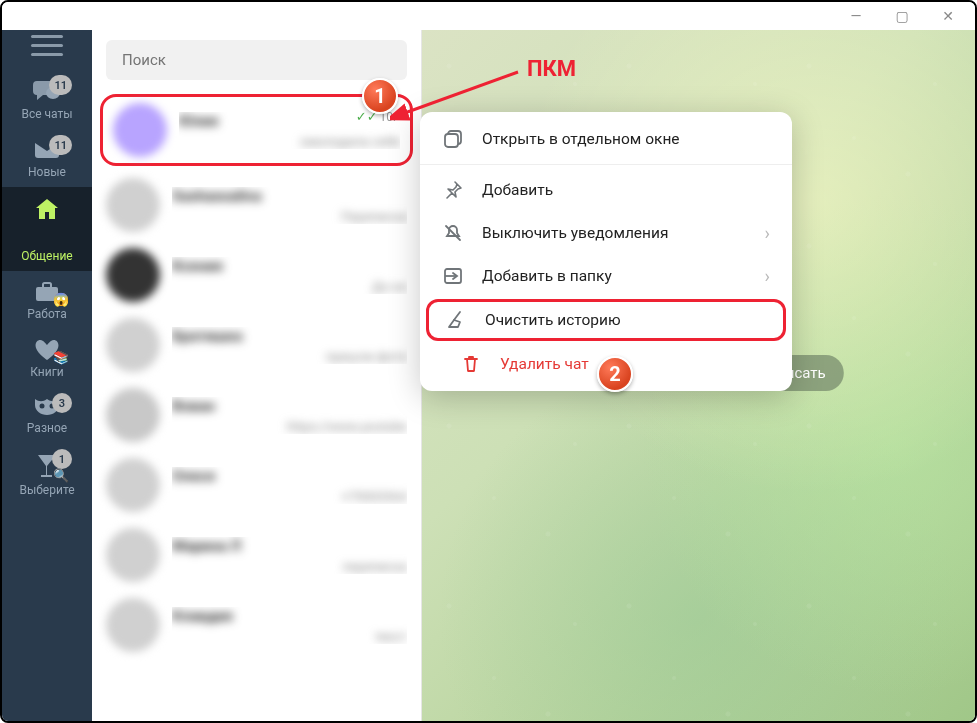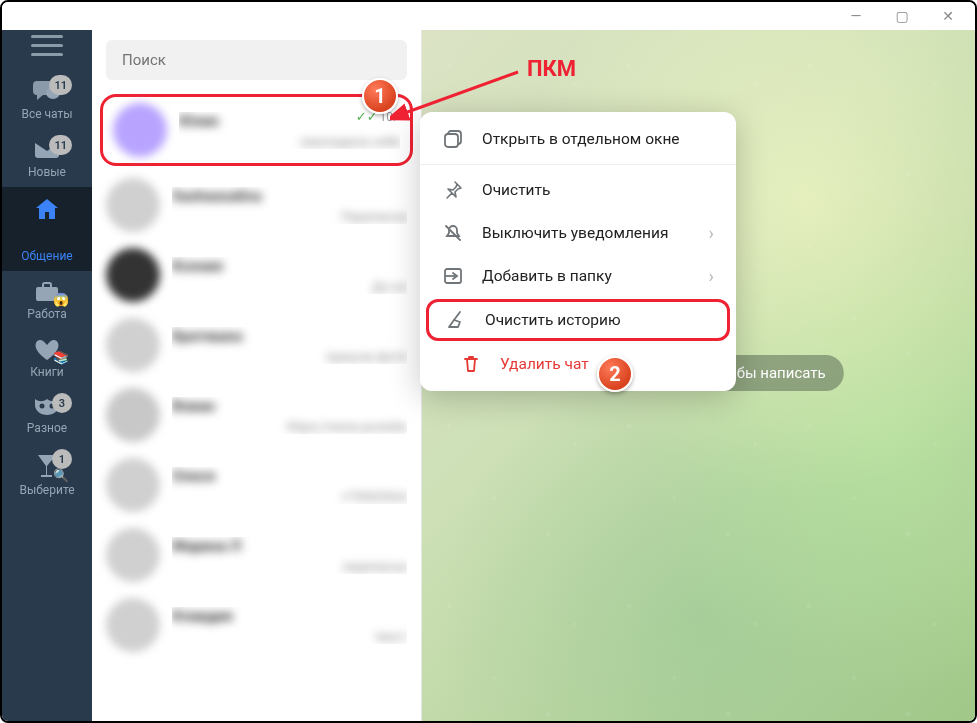--- a/index.html
+++ b/index.html
@@ -12,21 +12,21 @@
 
 .app { display: flex; height: calc(100% - 28px); }
 
 
 .sidebar { width: 90px; background: #293a4c; display: flex; flex-direction: column; align-items: center; padding-top: 8px; }
 .menu-icon { width: 32px; height: 3px; background: #8a9aa9; border-radius: 2px; margin: 6px 0 22px; position: relative; }
 .menu-icon::before, .menu-icon::after { content:''; position:absolute; left:0; width:32px; height:3px; background:#8a9aa9; border-radius:2px; }
 .menu-icon::before { top:-9px; } .menu-icon::after { top:9px; }
 
 .folder { width: 90px; padding: 10px 0 8px; display:flex; flex-direction:column; align-items:center; gap:4px; position:relative; color:#95a5b5; cursor:pointer; }
-.folder.active { background:#17212b; color:#3b82f6;gap:28px; }
+.folder.active { background:#17212b; color:#bef264;gap:28px; }
 .folder-icon { font-size: 24px; line-height:1; }
 .folder-label { font-size: 12px; }
 .badge { position:absolute; top:6px; right:20px; min-width:20px; height:20px; padding:0 5px; background:#bbb; color:#293a4c; border-radius:10px; font-size:11px; font-weight:600; display:flex; align-items:center; justify-content:center; }
 .emoji-overlay { position:absolute; bottom:22px; right:22px; font-size:13px; }
 
 
 .chatlist { width: 330px; background:#fff; display:flex; flex-direction:column; border-right:1px solid #e6e6e6; }
 .search-wrap { padding:10px 14px; }
 .search { width:100%; height:40px; background:#f1f1f1; border:none; border-radius:6px; padding:0 16px; font-size:15px; color:#999; }
 
@@ -52,21 +52,21 @@
 }
 .chat-bg::after { content:''; position:absolute; inset:0; background-image:
   radial-gradient(circle at 15% 20%, rgba(255,255,255,0.08) 2px, transparent 3px),
   radial-gradient(circle at 40% 60%, rgba(255,255,255,0.08) 1.5px, transparent 2.5px),
   radial-gradient(circle at 70% 80%, rgba(255,255,255,0.08) 2px, transparent 3px),
   radial-gradient(circle at 85% 30%, rgba(255,255,255,0.08) 1.5px, transparent 2.5px);
   background-size: 180px 180px; }
 .placeholder-pill { position:absolute; left:50%; top:47%; transform:translateX(-50%); background:rgba(120,140,110,0.75); color:#fff; padding:9px 18px; border-radius:22px; font-size:15px; white-space:nowrap; }
 
 
-.context-menu { position:absolute; left:418px; top:110px; width:316px; background:#fff; border-radius:12px; box-shadow:0 6px 32px rgba(0,0,0,0.22); padding:6px 0; z-index:50; }
+.context-menu { position:absolute; left:418px; top:110px; width:372px; background:#fff; border-radius:12px; box-shadow:0 6px 32px rgba(0,0,0,0.22); padding:6px 0; z-index:50; }
 .context-menu hr { border:none; border-top:1px solid #eee; margin:4px 0; }
 .menu-item { display:flex; align-items:center; gap:18px; padding:11px 22px; font-size:15.5px; color:#222; cursor:pointer; position:relative; }
 .menu-item .mi-icon { width:22px; display:flex; justify-content:center; color:#707579; }
 .menu-item.danger { color:#e53935;padding-left:40px; }
 .menu-item.danger .mi-icon { color:#e53935; }
 .menu-item .chevron { margin-left:auto; color:#bbb; font-size:18px; }
 .menu-item.highlighted { border:3px solid #e23; border-radius:12px; margin:2px 6px; padding:8px 16px; }
 
 
 .callout-num { position:absolute; width:36px; height:36px; border-radius:50%; background: radial-gradient(circle at 35% 30%, #ff7a59, #d9431f 70%); color:#fff; font-weight:700; font-size:20px; display:flex; align-items:center; justify-content:center; border:2px solid #fff; box-shadow:0 2px 4px rgba(0,0,0,0.3); z-index:60; }
@@ -266,21 +266,21 @@
       </span>
     <span>Открыть в отдельном окне</span>
     </div>
     <hr>
     <div class="menu-item">
       <span class="mi-icon">
         <svg width="20" height="20" viewBox="0 0 20 20">
           <path d="M12 2l6 6-3 1-3 3 1 5-4-4-5 5 5-5-4-4 5 1 3-3 1-3z" fill="none" stroke="#707579" stroke-width="1.6" stroke-linejoin="round"></path>
         </svg>
       </span>
-    <span>Очистить</span>
+    <span>Добавить</span>
     </div>
     <div class="menu-item">
       <span class="mi-icon">
         <svg width="20" height="20" viewBox="0 0 20 20">
           <path d="M10 3a4 4 0 00-4 4v3l-2 3h12l-2-3V7a4 4 0 00-4-4z" fill="none" stroke="#707579" stroke-width="1.8"></path>
           <path d="M3 3l14 14" stroke="#707579" stroke-width="1.8" stroke-linecap="round"></path>
         </svg>
       </span>
     <span>Выключить уведомления</span>
     <span class="chevron">›</span>

